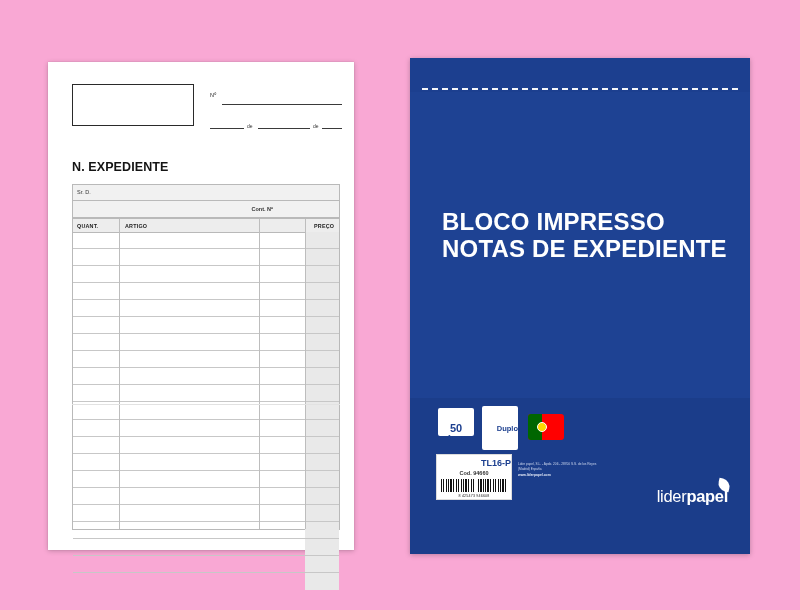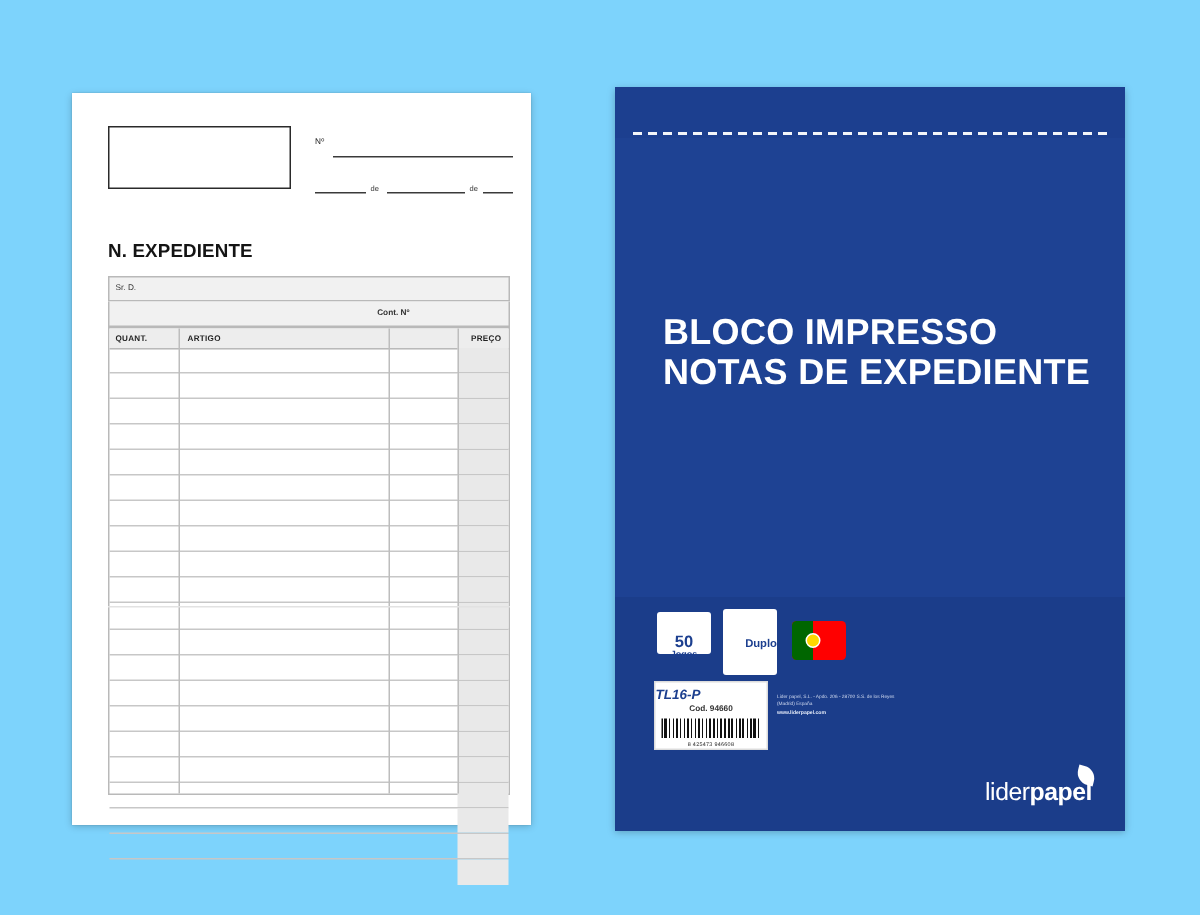--- a/index.html
+++ b/index.html
@@ -12,21 +12,21 @@
     height: 610px;
     font-family: "Liberation Sans", sans-serif;
     position: relative;
     overflow: hidden;
   }
 
   
   .scene {
     position: absolute;
     inset: 0;
-    background: #7dd3fc;
+    background: #f9a8d4;
   }
 
   .form-sheet {
     position: absolute;
     left: 48px;
     top: 62px;
     width: 306px;
     height: 488px;
     background: #ffffff;
     box-shadow: 0 1px 5px rgba(0,0,0,0.22), 0 0 1px rgba(0,0,0,0.18);
@@ -364,25 +364,24 @@
     width: 76px;
     height: 46px;
     background: #ffffff;
     border: 1px solid #dcdcdc;
     box-sizing: border-box;
   }
   .sku-code {
     position: absolute;
     left: 0; right: 0;
     top: 3px;
-    text-align: left;
+    text-align: right;
     font-size: 9px;
     font-weight: bold;
     color: #1c3f8f;
-    font-style: italic;
   }
   .sku-cod {
     position: absolute;
     left: 0; right: 0;
     top: 15px;
     text-align: center;
     font-size: 5.5px;
     font-weight: bold;
     color: #333;
   }
@@ -419,21 +418,21 @@
   .legal .url {
     margin-top: 2px;
     font-size: 3.4px;
     font-weight: bold;
     color: #e6ecf9;
   }
 
   .brand {
     position: absolute;
     right: 22px;
-    bottom: 8px;
+    bottom: 40px;
     height: 26px;
     margin-left: 40px;
   }
   .brand-text {
     font-size: 16.5px;
     font-weight: bold;
     color: #ffffff;
     letter-spacing: -.3px;
     line-height: 1;
   }

